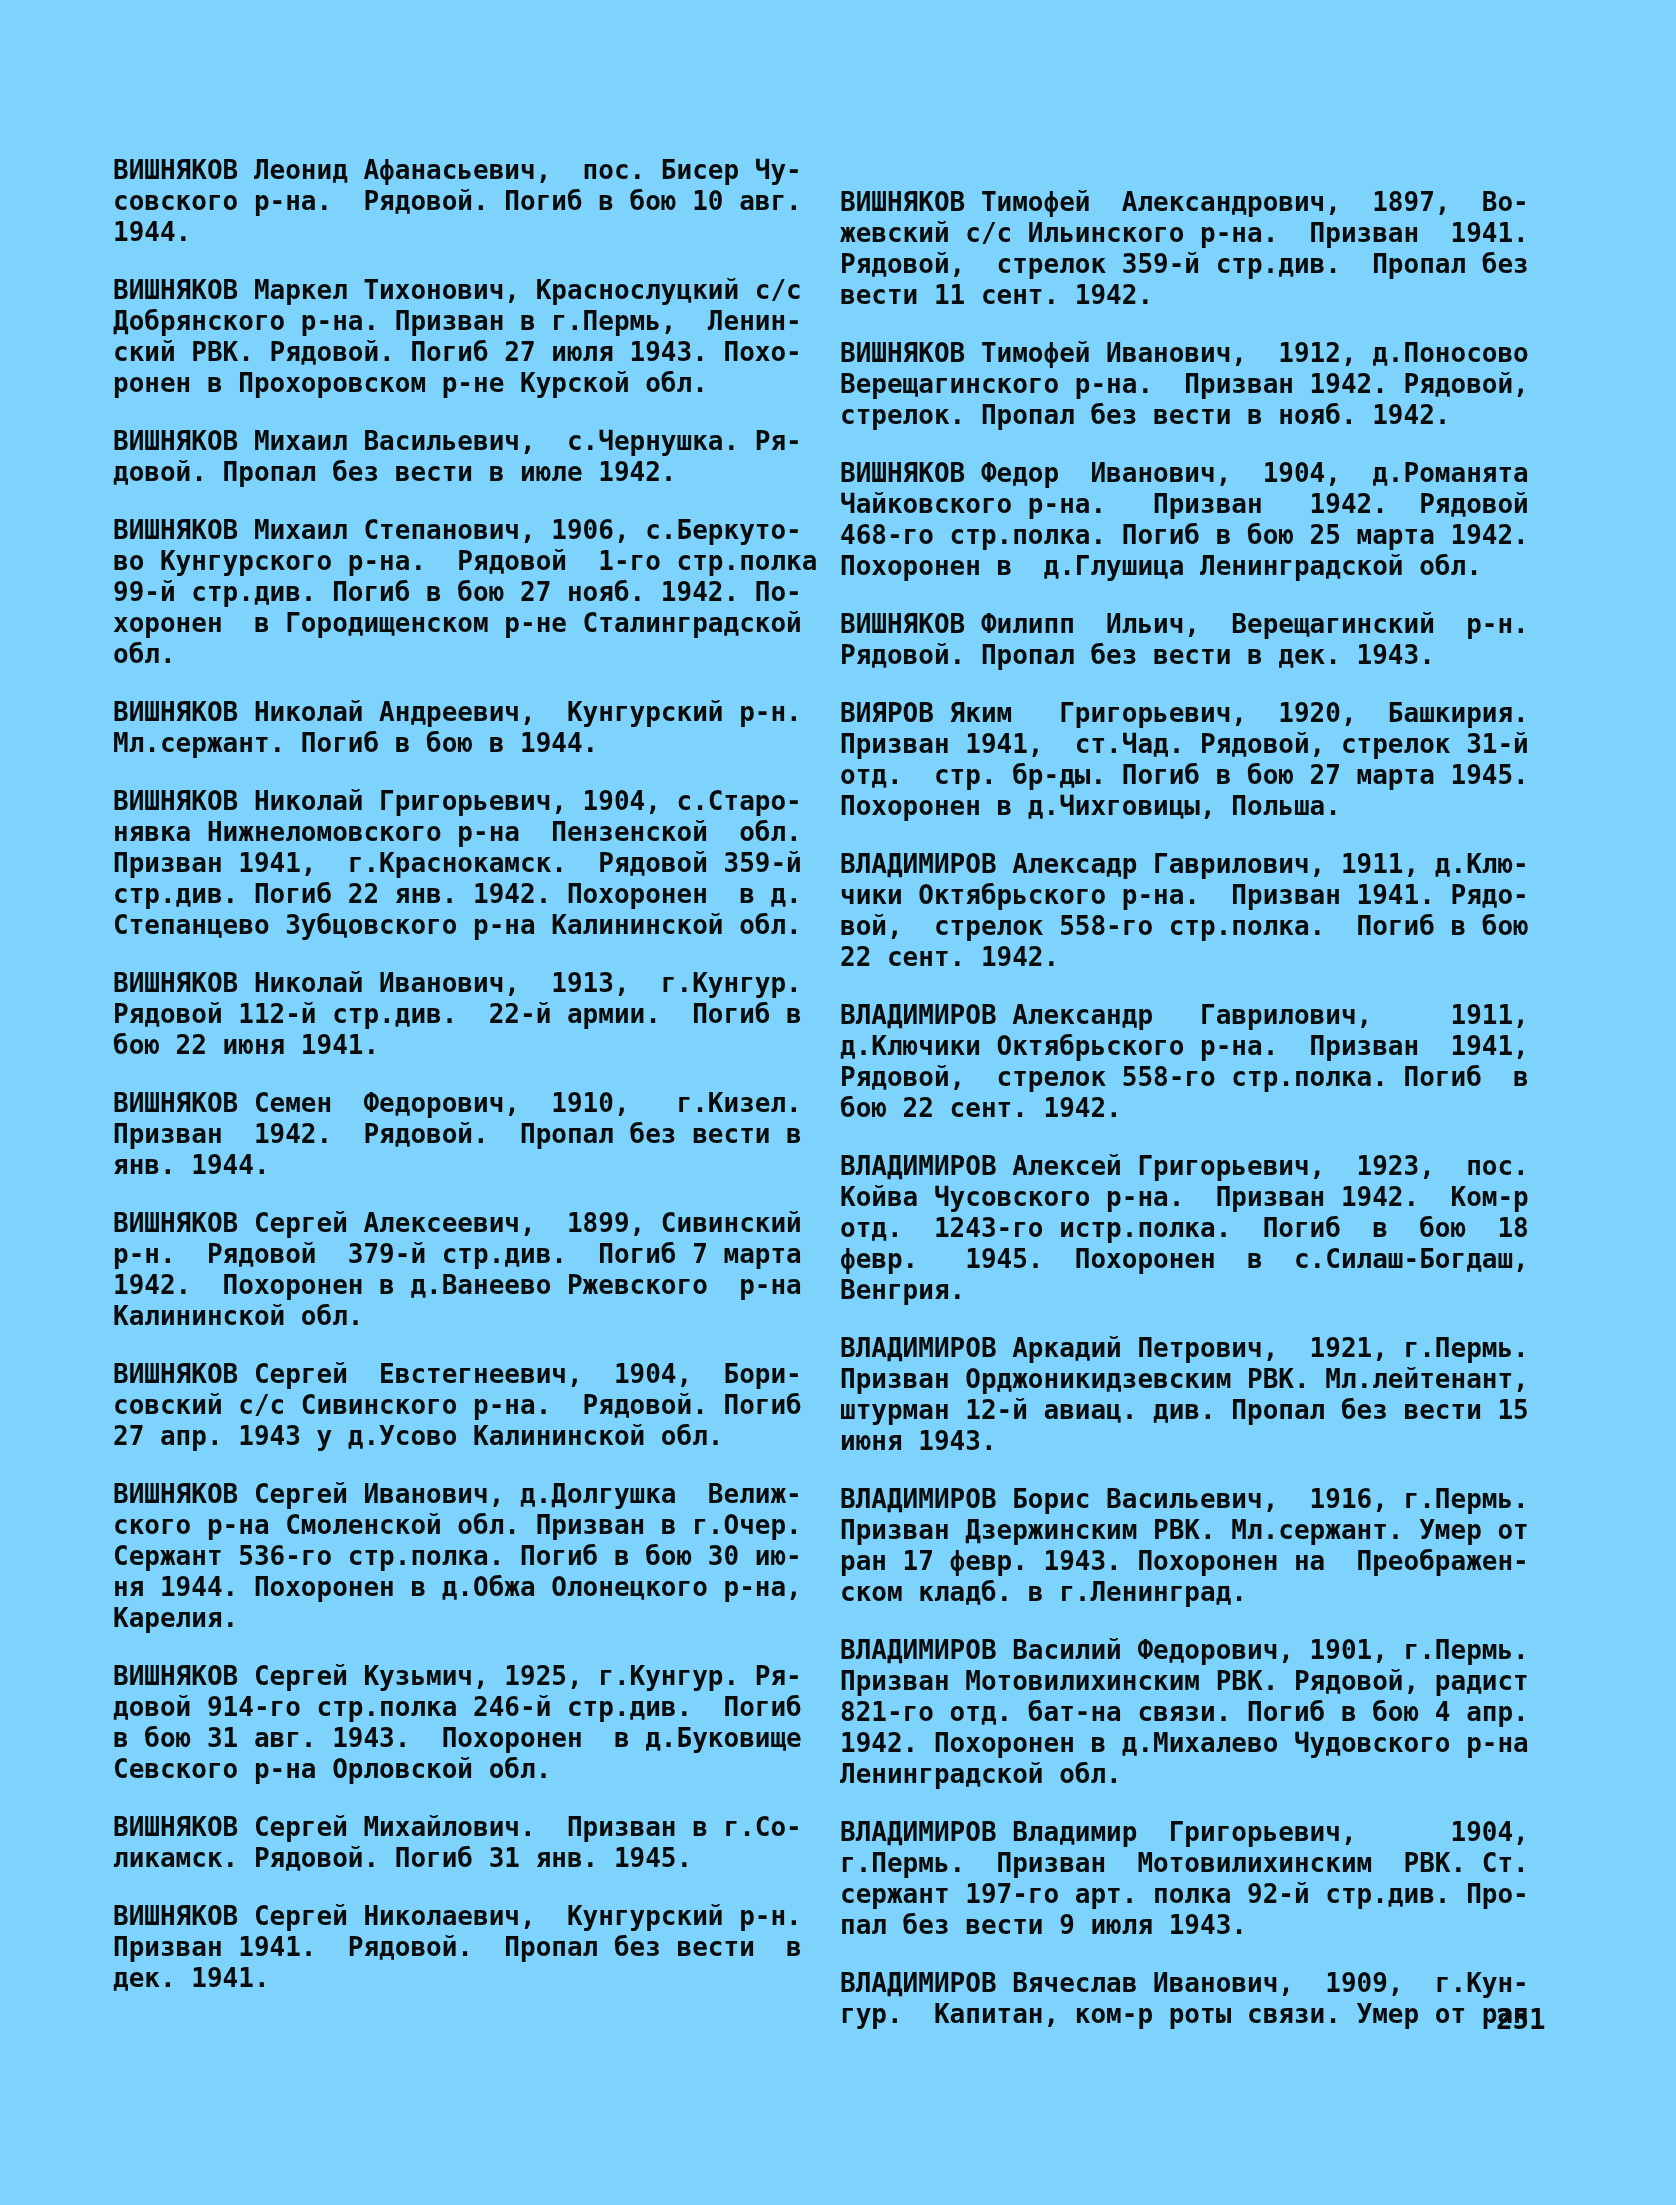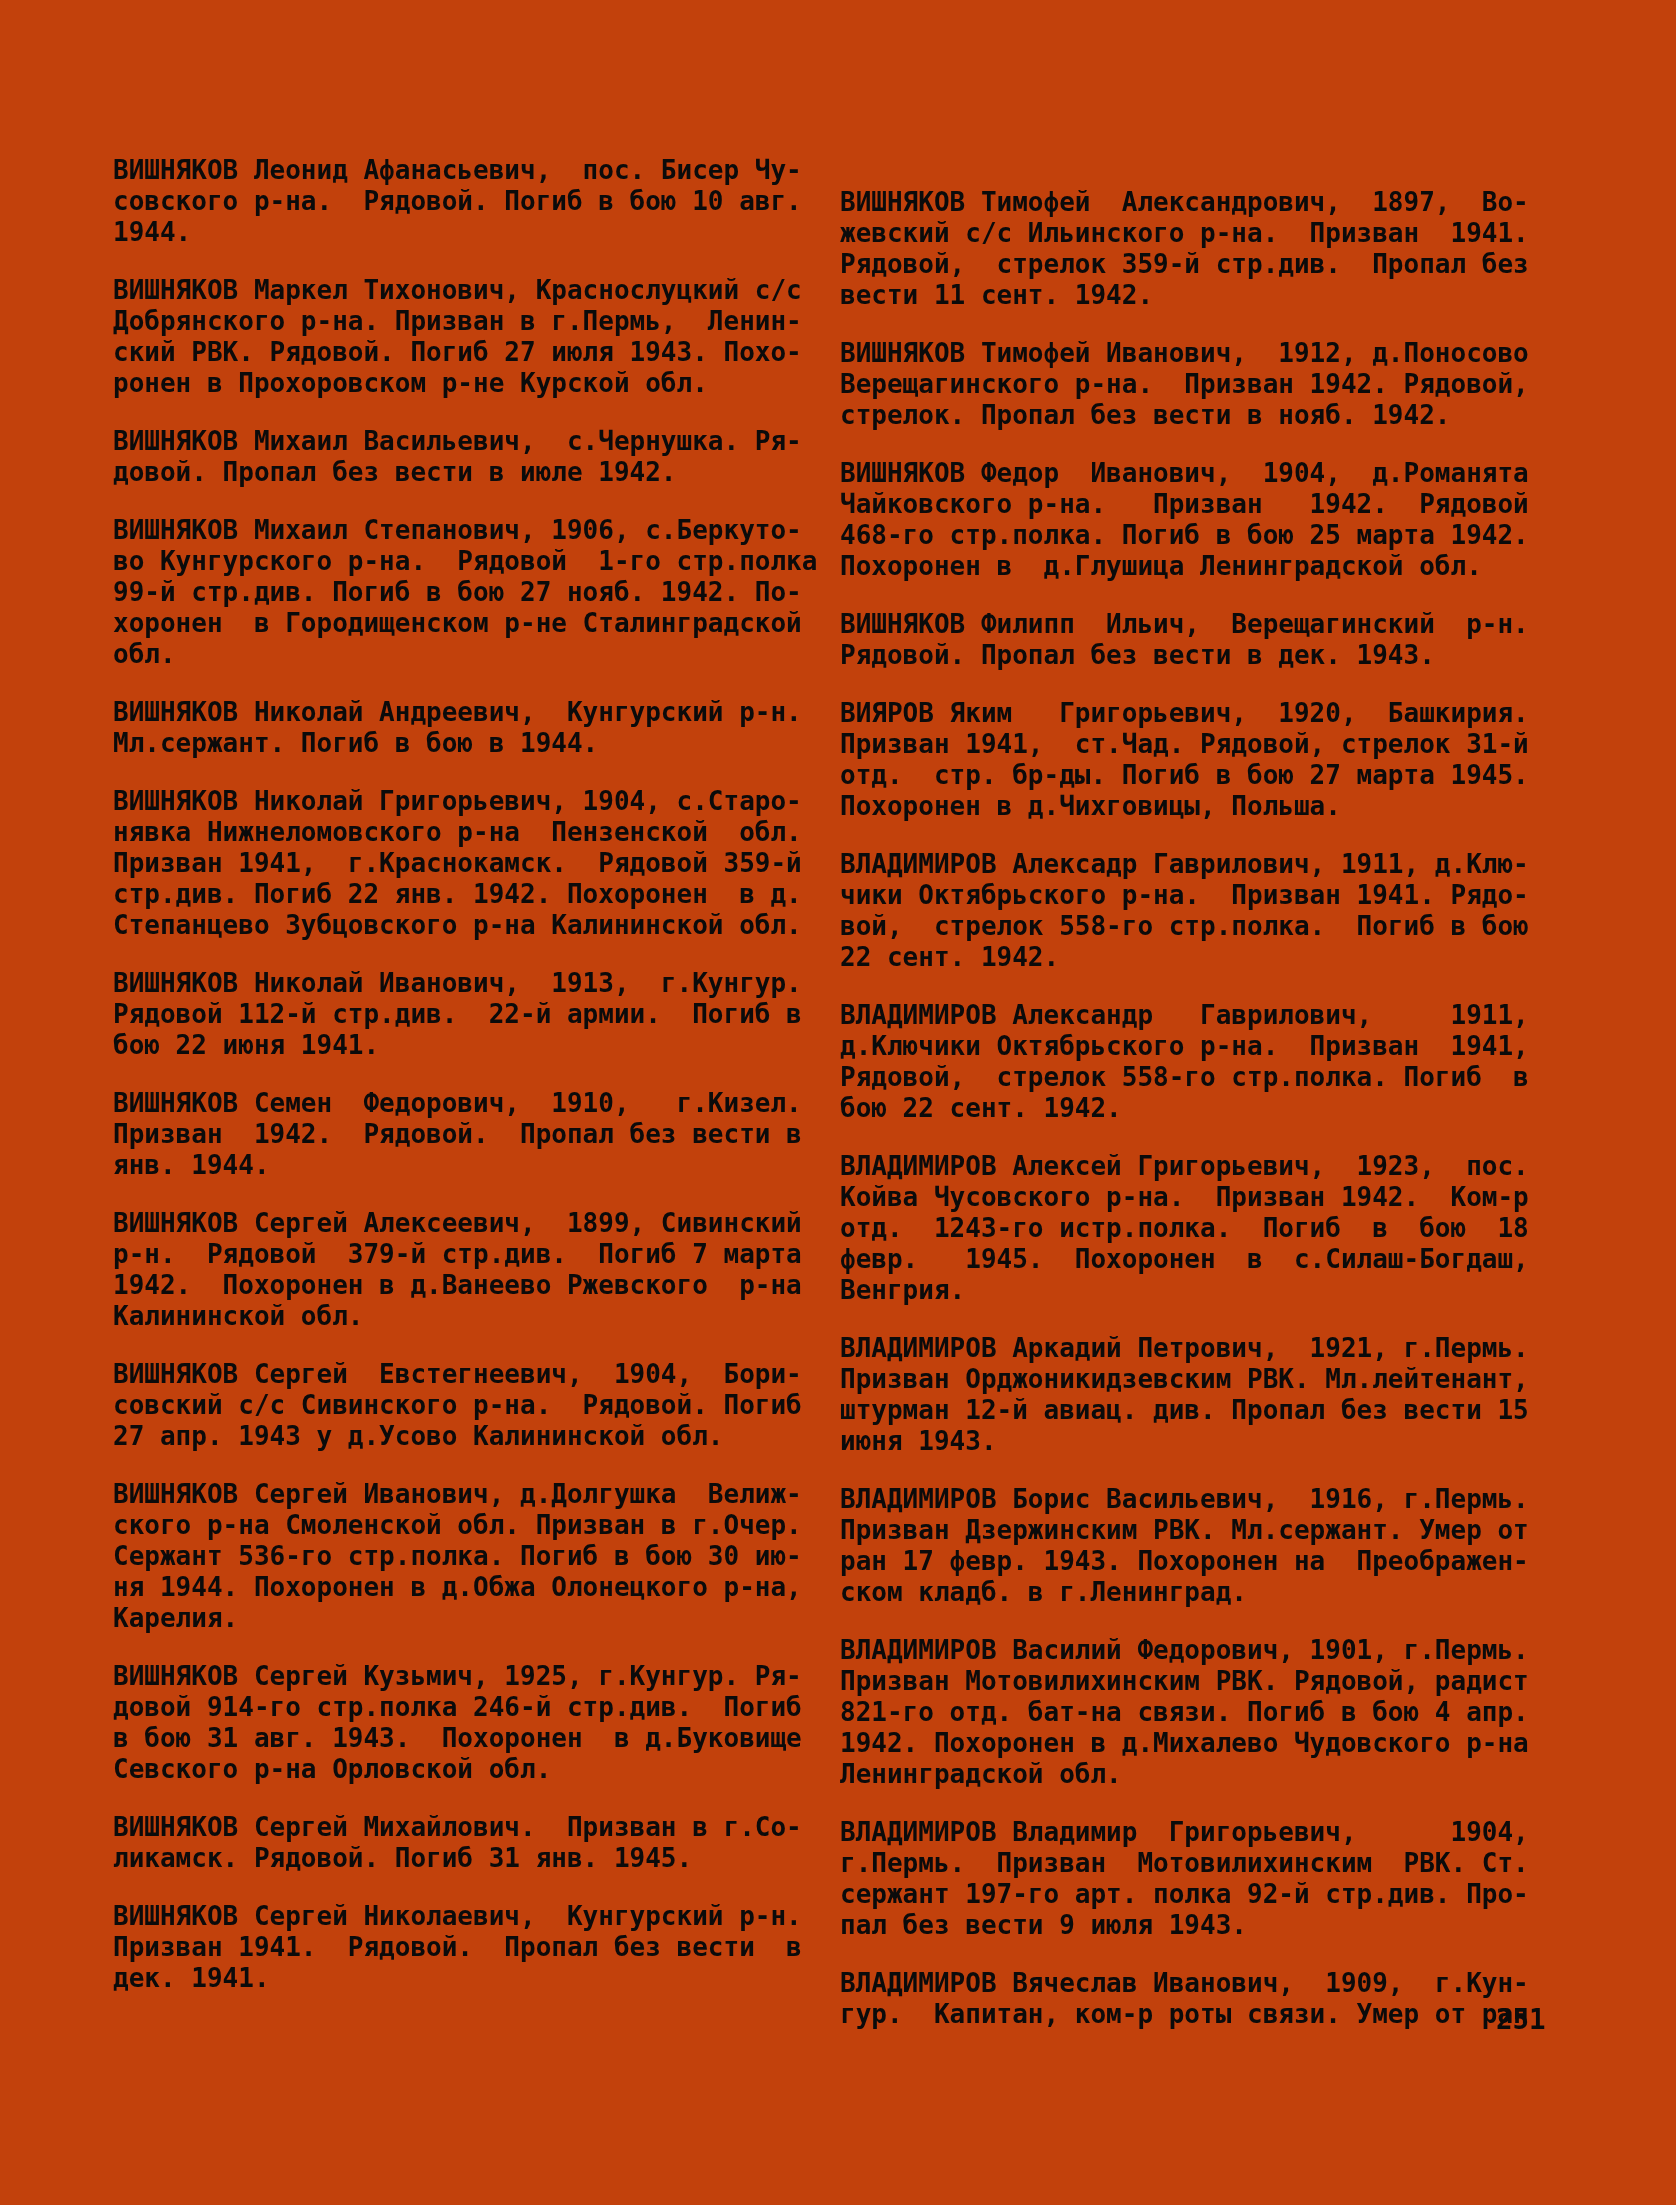--- a/index.html
+++ b/index.html
@@ -11,21 +11,21 @@
     width: 1676px;
     height: 2205px;
     background: #ffffff;
     font-family: "DejaVu Sans Mono", "Liberation Mono", monospace;
     color: #0b0b0b;
     overflow: hidden;
   }
   .page {
     position: absolute;
     inset: 0;
-    background: #c2410c;
+    background: #7dd3fc;
   }
   .column {
     position: absolute;
     top: 155px;
     font-weight: 700;
     font-size: 26px;
     line-height: 31px;
     white-space: pre;
     letter-spacing: 0px;
     color: #0b0b0b;

